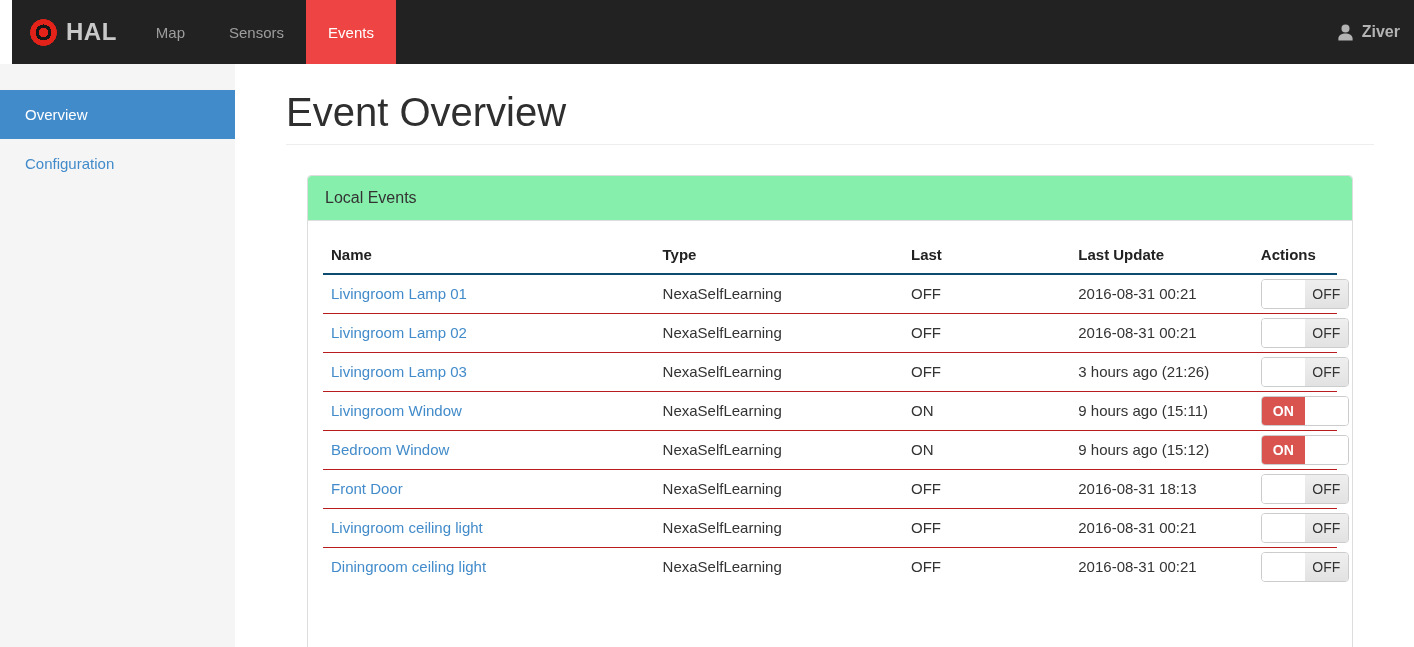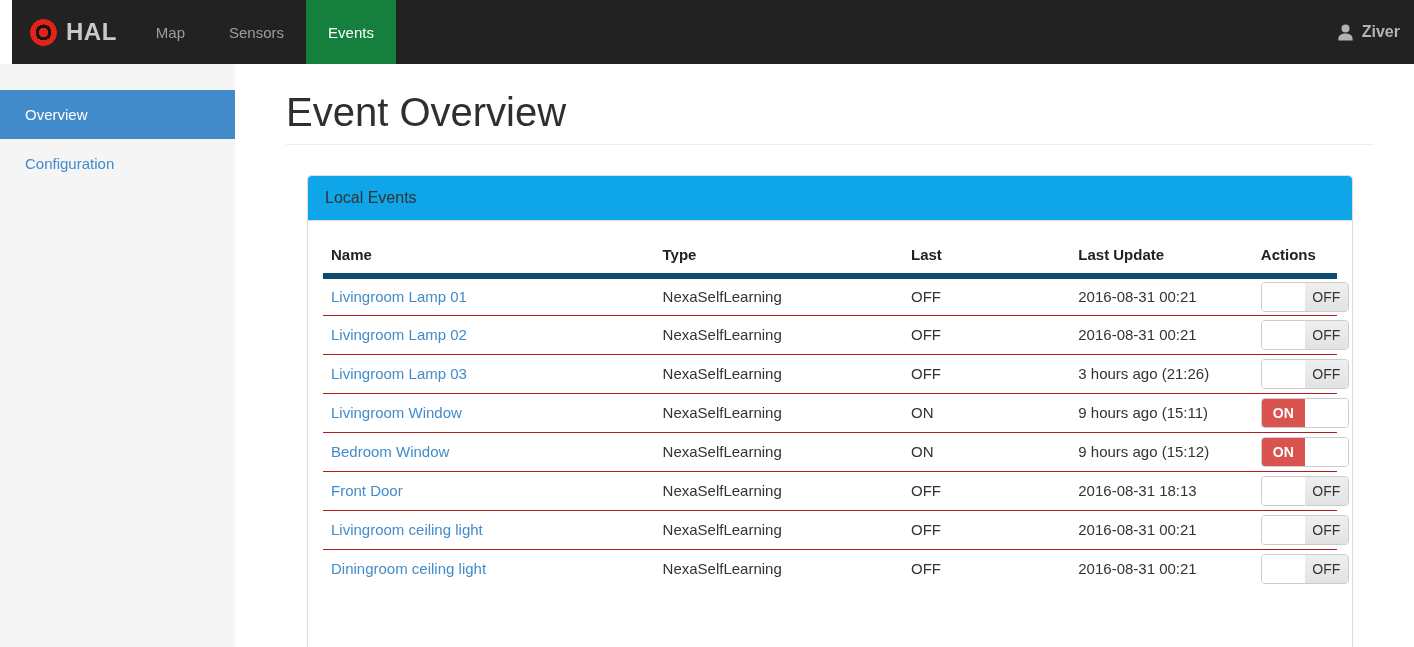--- a/index.html
+++ b/index.html
@@ -38,21 +38,21 @@
   }
   .nav-items { display: flex; align-items: stretch; }
   .nav-item {
     display: flex;
     align-items: center;
     padding: 13px 22px;
     color: #9d9d9d;
     font-size: 15px;
     cursor: pointer;
   }
-  .nav-item.active { background: #15803d; color: #fff; }
+  .nav-item.active { background: #ef4444; color: #fff; }
   .navbar-user {
     margin-left: auto;
     display: flex;
     align-items: center;
     gap: 7px;
     padding-right: 14px;
     color: #b3b3b3;
     font-size: 16px;
     font-weight: bold;
     cursor: pointer;
@@ -94,38 +94,38 @@
 
   
   .panel {
     margin: 30px 21px 0 21px;
     border: 1px solid #ddd;
     border-radius: 4px;
     background: #fff;
     min-height: 480px;
   }
   .panel-heading {
-    background: #0ea5e9;
+    background: #86efac;
     border-bottom: 1px solid #ddd;
     border-radius: 4px 4px 0 0;
     padding: 13px 17px;
     font-size: 16px;
     color: #333;
   }
   .panel-body { padding: 25px 15px 15px 15px; }
 
   
   table { width: 100%; border-collapse: collapse; table-layout: fixed; }
   th {
     text-align: left;
     font-size: 15px;
     font-weight: bold;
     color: #222;
     padding: 0 8px 10px 8px;
-    border-bottom: 6px solid #0c4a6e;
+    border-bottom: 2px solid #0c4a6e;
   }
   th.col-actions { text-align: left; }
   td {
     height: 39px;
     padding: 0 8px;
     border-top: 1px solid #b91c1c;
     font-size: 15px;
     vertical-align: middle;
     color: #333;
   }

